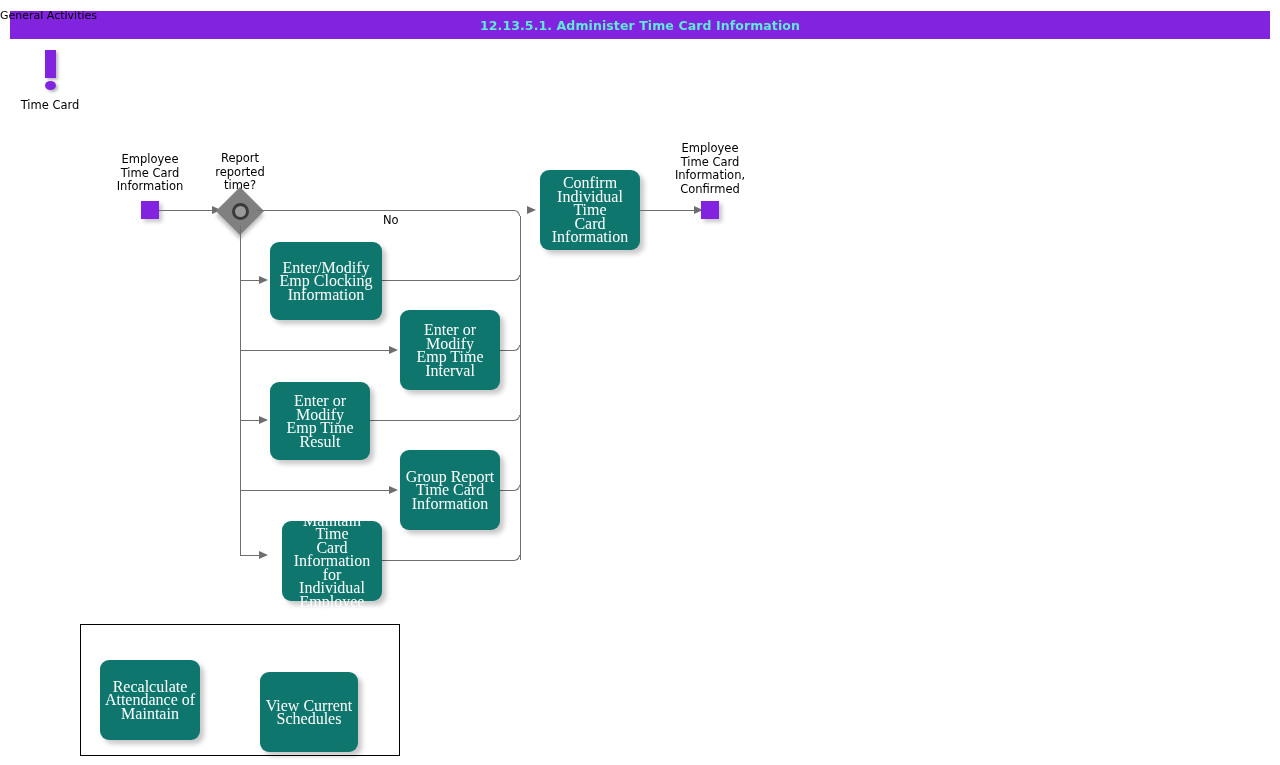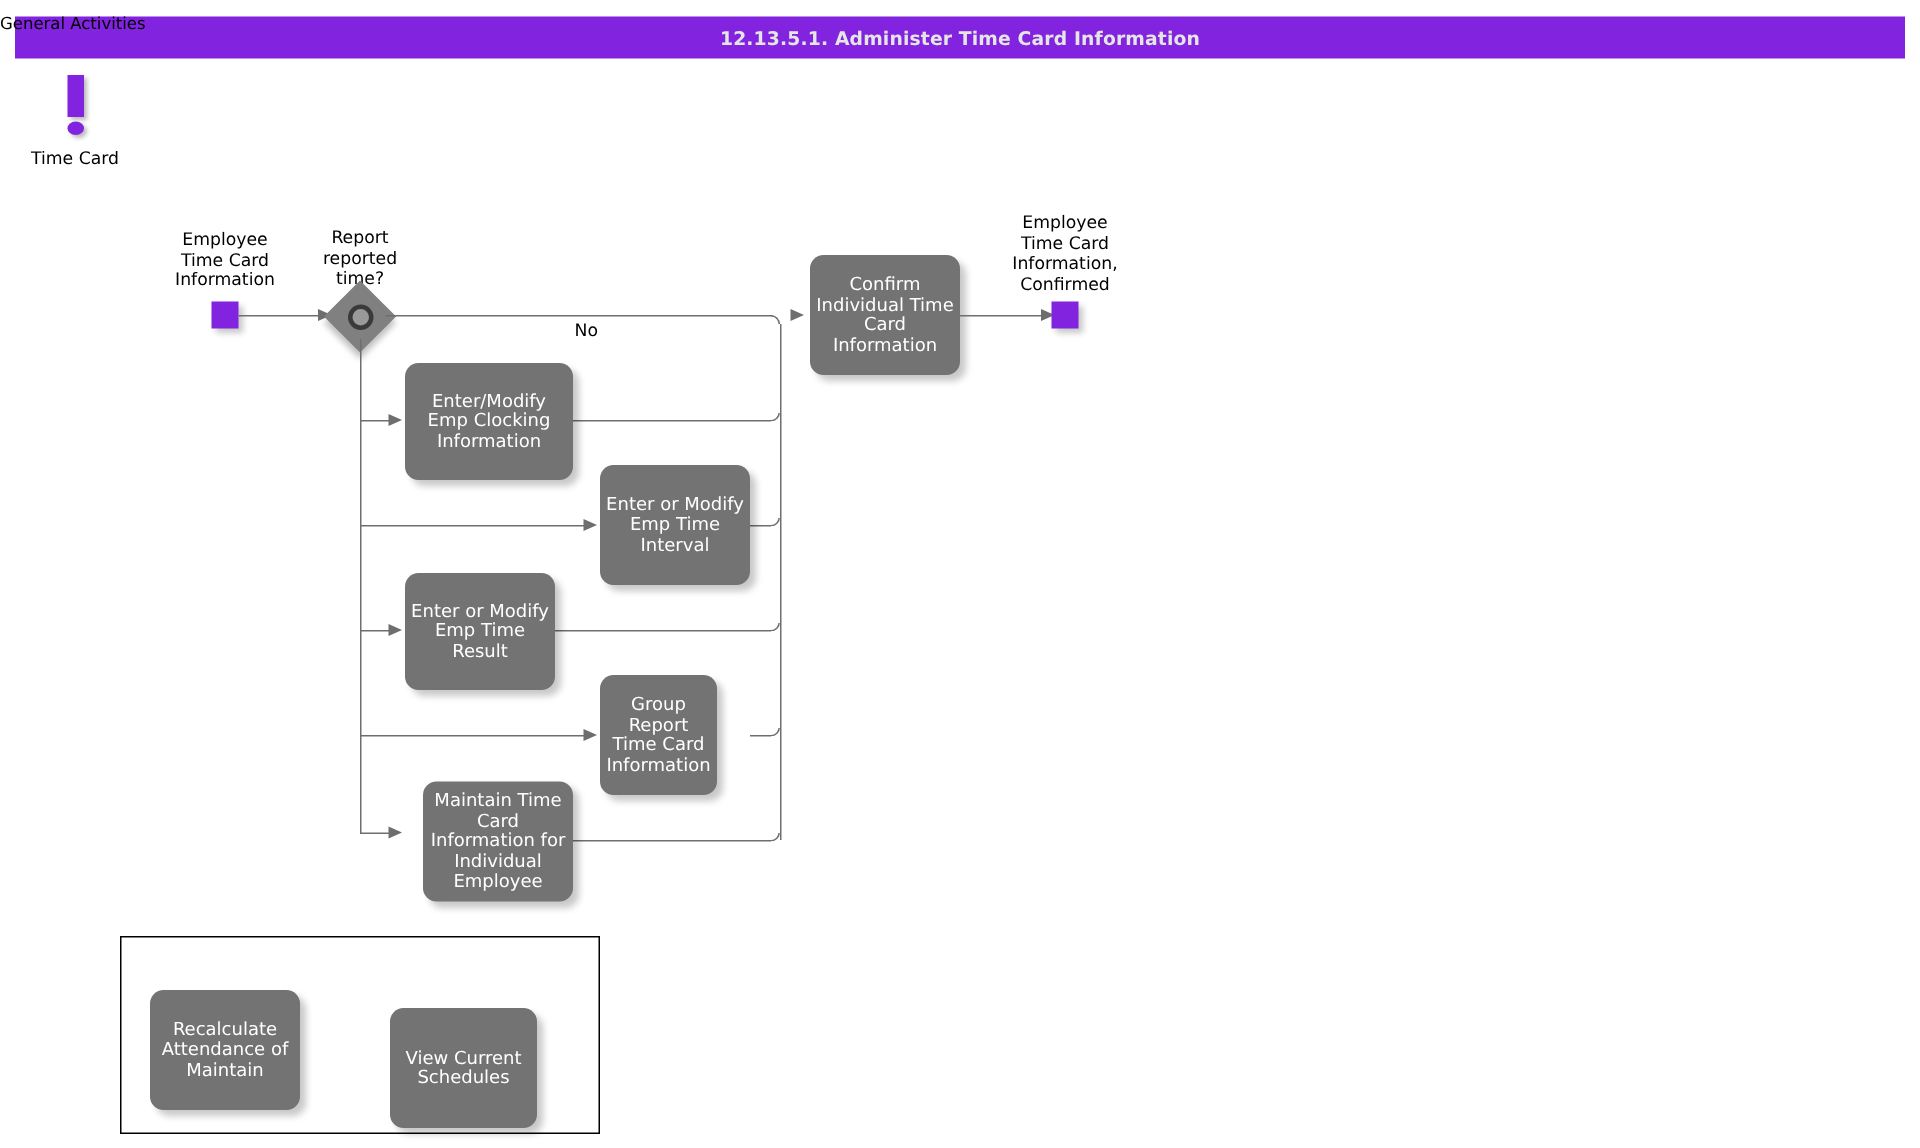--- a/index.html
+++ b/index.html
@@ -16,21 +16,21 @@
   }
 
   
   #title-bar {
     position: absolute;
     left: 10px;
     top: 11px;
     width: 1260px;
     height: 28px;
     background: #8223e0;
-    color: #e5e5e5;
+    color: #5eead4;
     font-size: 12.5px;
     font-weight: bold;
     display: flex;
     align-items: center;
     justify-content: center;
     letter-spacing: 0.1px;
   }
 
   
   #timecard-marker {
@@ -82,33 +82,34 @@
   .data-object {
     position: absolute;
     width: 18px;
     height: 18px;
     background: #8223e0;
     box-shadow: 3px 3px 4px rgba(0,0,0,0.22);
   }
 
   .activity {
     position: absolute;
-    background: #737373;
+    background: #0f766e;
     border-radius: 9px;
     color: #ffffff;
-    font-size: 12px;
+    font-size: 16px;
     line-height: 13.5px;
     display: flex;
     align-items: center;
     justify-content: center;
     text-align: center;
     box-shadow: 4px 4px 5px rgba(0,0,0,0.22);
     white-space: pre-line;
     padding: 0 4px;
     box-sizing: border-box;
+    font-family: Liberation Serif, serif;
   }
 
   .decision {
     position: absolute;
     width: 34px;
     height: 34px;
     background: #808080;
     transform: rotate(45deg);
     box-shadow: 3px 3px 4px rgba(0,0,0,0.25);
   }
@@ -262,21 +263,21 @@
 Emp Clocking
 Information</div>
 
 <div class="activity" style="left:400px; top:310px; width:100px; height:80px;">Enter or Modify
 Emp Time
 Interval</div>
 
 <div class="activity" style="left:270px; top:382px; width:100px; height:78px;">Enter or Modify
 Emp Time Result</div>
 
-<div class="activity" style="left:400px; top:450px; width:78px; height:80px;">Group Report
+<div class="activity" style="left:400px; top:450px; width:100px; height:80px;">Group Report
 Time Card
 Information</div>
 
 <div class="activity" style="left:270px; top:521px; width:100px; height:80px;margin-left:12px;">Maintain Time
 Card
 Information for
 Individual
 Employee</div>
 
 <div class="activity" style="left:540px; top:170px; width:100px; height:80px;">Confirm

